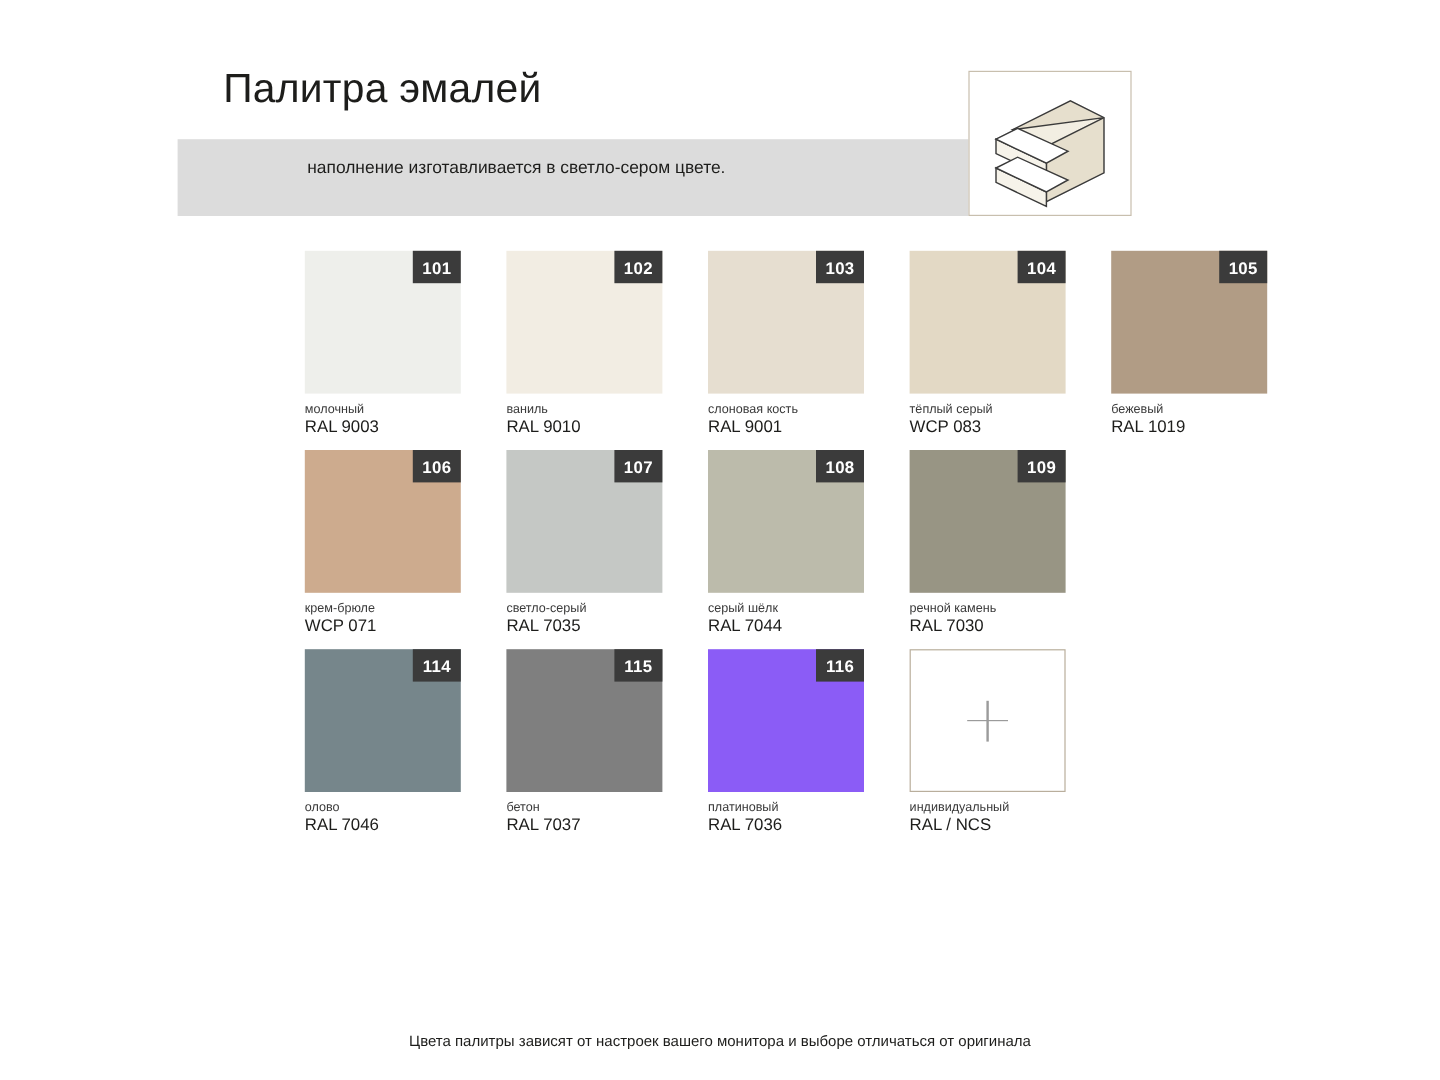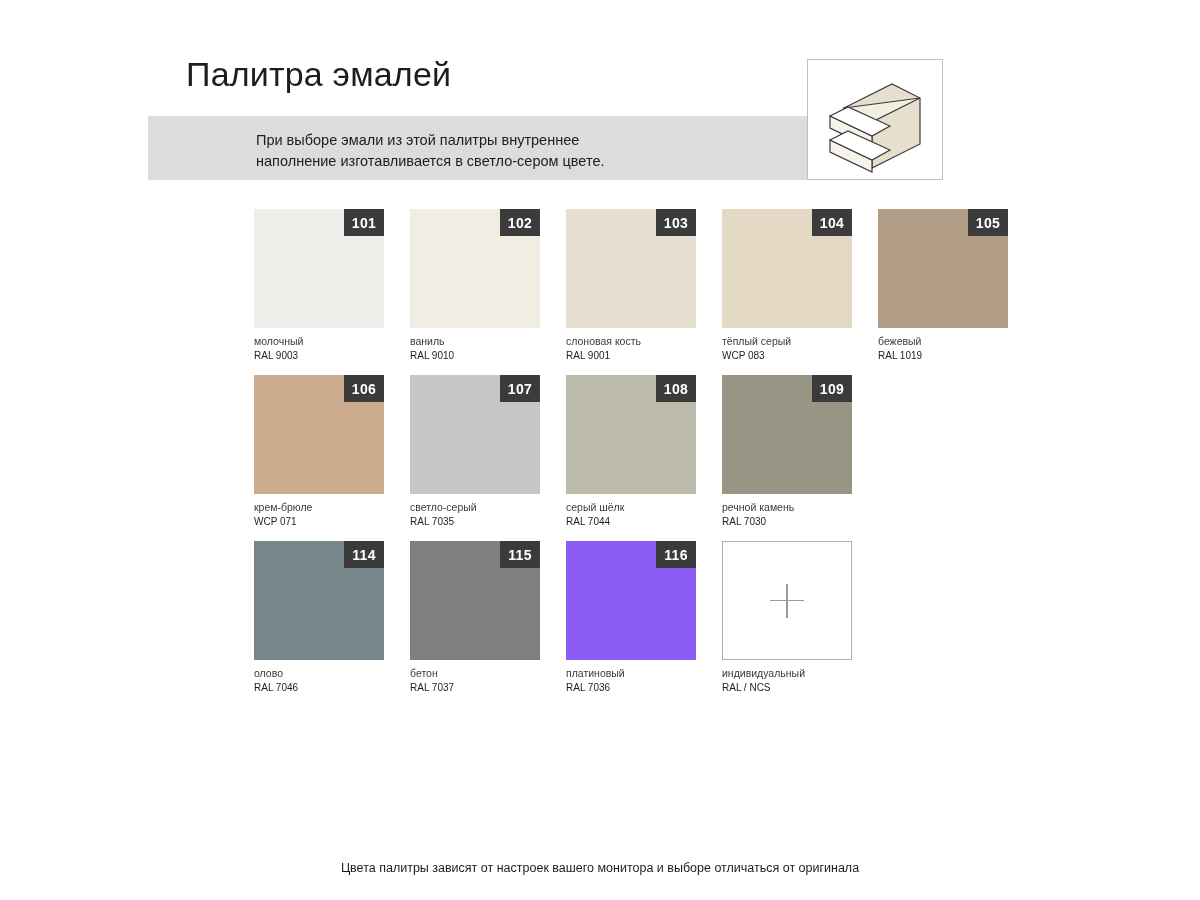--- a/index.html
+++ b/index.html
@@ -70,21 +70,21 @@
 
   
   .grid {
     position: absolute;
     left: 254px;
     top: 209px;
     width: 692px;
   }
   .row {
     display: flex;
-    gap: 26px;
+    gap: 38px;
     margin-bottom: 12px;
   }
   .cell {
     width: 130px;
     position: relative;
   }
   .swatch {
     position: relative;
     width: 130px;
     height: 119px;
@@ -131,21 +131,21 @@
   .labels {
     padding-top: 6px;
   }
   .lbl-name {
     font-size: 10.5px;
     color: #3a3a3a;
     line-height: 14px;
     white-space: nowrap;
   }
   .lbl-code {
-    font-size: 10px;
+    font-size: 14px;
     color: #1d1d1b;
     line-height: 15px;
     font-weight: 400;
     white-space: nowrap;
   }
 
   
   .footer {
     position: absolute;
     left: 0;
@@ -158,21 +158,20 @@
 </style>
 </head>
 <body>
 
 <div class="page">
 
   <h1 class="title">Палитра эмалей</h1>
 
   <div class="notice-bar"></div>
   <div class="notice-text">
-    <span>При выборе эмали из этой палитры внутреннее</span>
     <span>наполнение изготавливается в светло-сером цвете.</span>
   </div>
 
   <div class="thumb-box">
     <svg width="134" height="119" viewBox="0 0 134 119">
 
       <polygon points="36,48 84,24 112,38 112,84 64,108 36,94" fill="#e6dfcd" stroke="#3b3b3b" stroke-width="1.2"></polygon>
       <polygon points="36,48 64,62 112,38" fill="#f2eee2" stroke="#3b3b3b" stroke-width="1.2"></polygon>
       <line x1="64" y1="62" x2="64" y2="108" stroke="#3b3b3b" stroke-width="1.2"></line>
 

